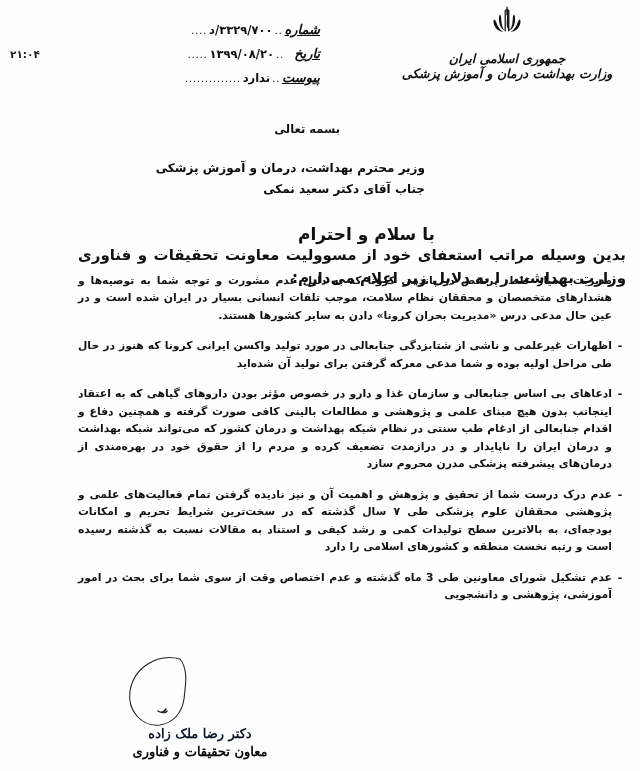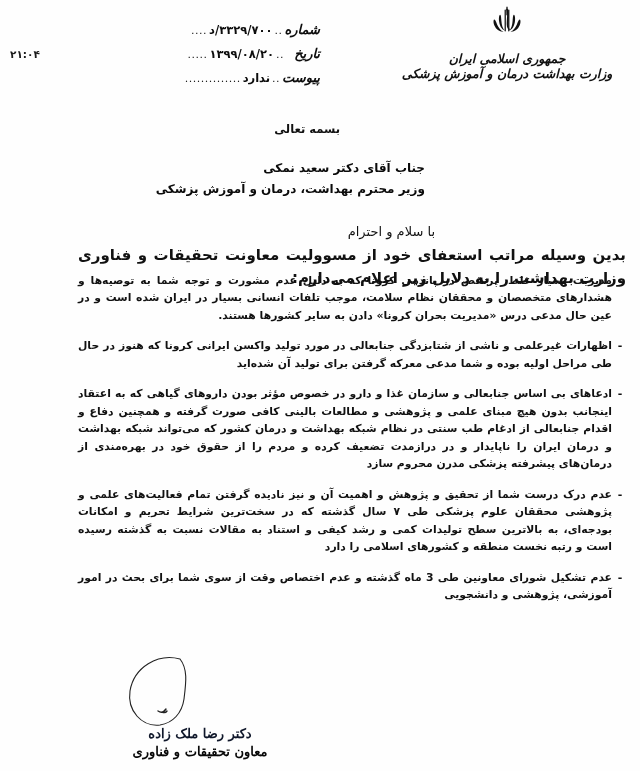--- a/index.html
+++ b/index.html
@@ -60,20 +60,21 @@
     white-space: nowrap;
   }
   .meta-label {
     font-size: 13px;
     font-weight: 700;
     font-family: "DejaVu Serif", "Liberation Serif", serif;
     font-style: italic;
     color: #0d0d0d;
     min-width: 34px;
     text-align: right;
+    text-decoration: underline;
   }
   .meta-dots {
     font-size: 11px;
     color: #222;
     letter-spacing: 0.5px;
     padding: 0 2px;
   }
   .meta-value {
     font-size: 11.5px;
     font-weight: 700;
@@ -129,22 +130,22 @@
     font-size: 12px;
     font-weight: 700;
     line-height: 1.75;
     color: #0b0b0b;
   }
 
   .salutation {
     position: absolute;
     top: 224px;
     right: 205px;
-    font-size: 13px;
-    font-weight: 400;
+    font-size: 17px;
+    font-weight: 700;
     color: #111;
   }
 
   .intro {
     position: absolute;
     top: 244px;
     right: 14px;
     left: 78px;
     font-size: 15px;
     font-weight: 700;
@@ -273,22 +274,22 @@
         </svg>
       </span>
       <div class="lh-line1">جمهوری اسلامی ایران</div>
       <div class="lh-line2">وزارت بهداشت درمان و آموزش پزشکی</div>
     </div>
   </div>
 
   <div class="basmala">بسمه تعالی</div>
 
   <div class="addressee">
+    <div>وزیر محترم بهداشت، درمان و آموزش پزشکی</div>
     <div>جناب آقای دکتر سعید نمکی</div>
-    <div>وزیر محترم بهداشت، درمان و آموزش پزشکی</div>
   </div>
 
   <div class="salutation">با سلام و احترام</div>
 
   <div class="intro">بدین وسیله مراتب استعفای خود از مسوولیت معاونت تحقیقات و فناوری وزارت بهداشت را به دلایل زیر اعلام می‌دارم:</div>
 
   <div class="bullets">
     <div class="bullet">
       <span class="bullet-marker">-</span>
       <span class="bullet-text">مدیریت بسیار غلط، پرنقص در پاندمی کرونا که به دلیل عدم مشورت و توجه شما به توصیه‌ها و هشدارهای متخصصان و محققان نظام سلامت، موجب تلفات انسانی بسیار در ایران شده است و در عین حال مدعی درس «مدیریت بحران کرونا» دادن به سایر کشورها هستند.</span>

